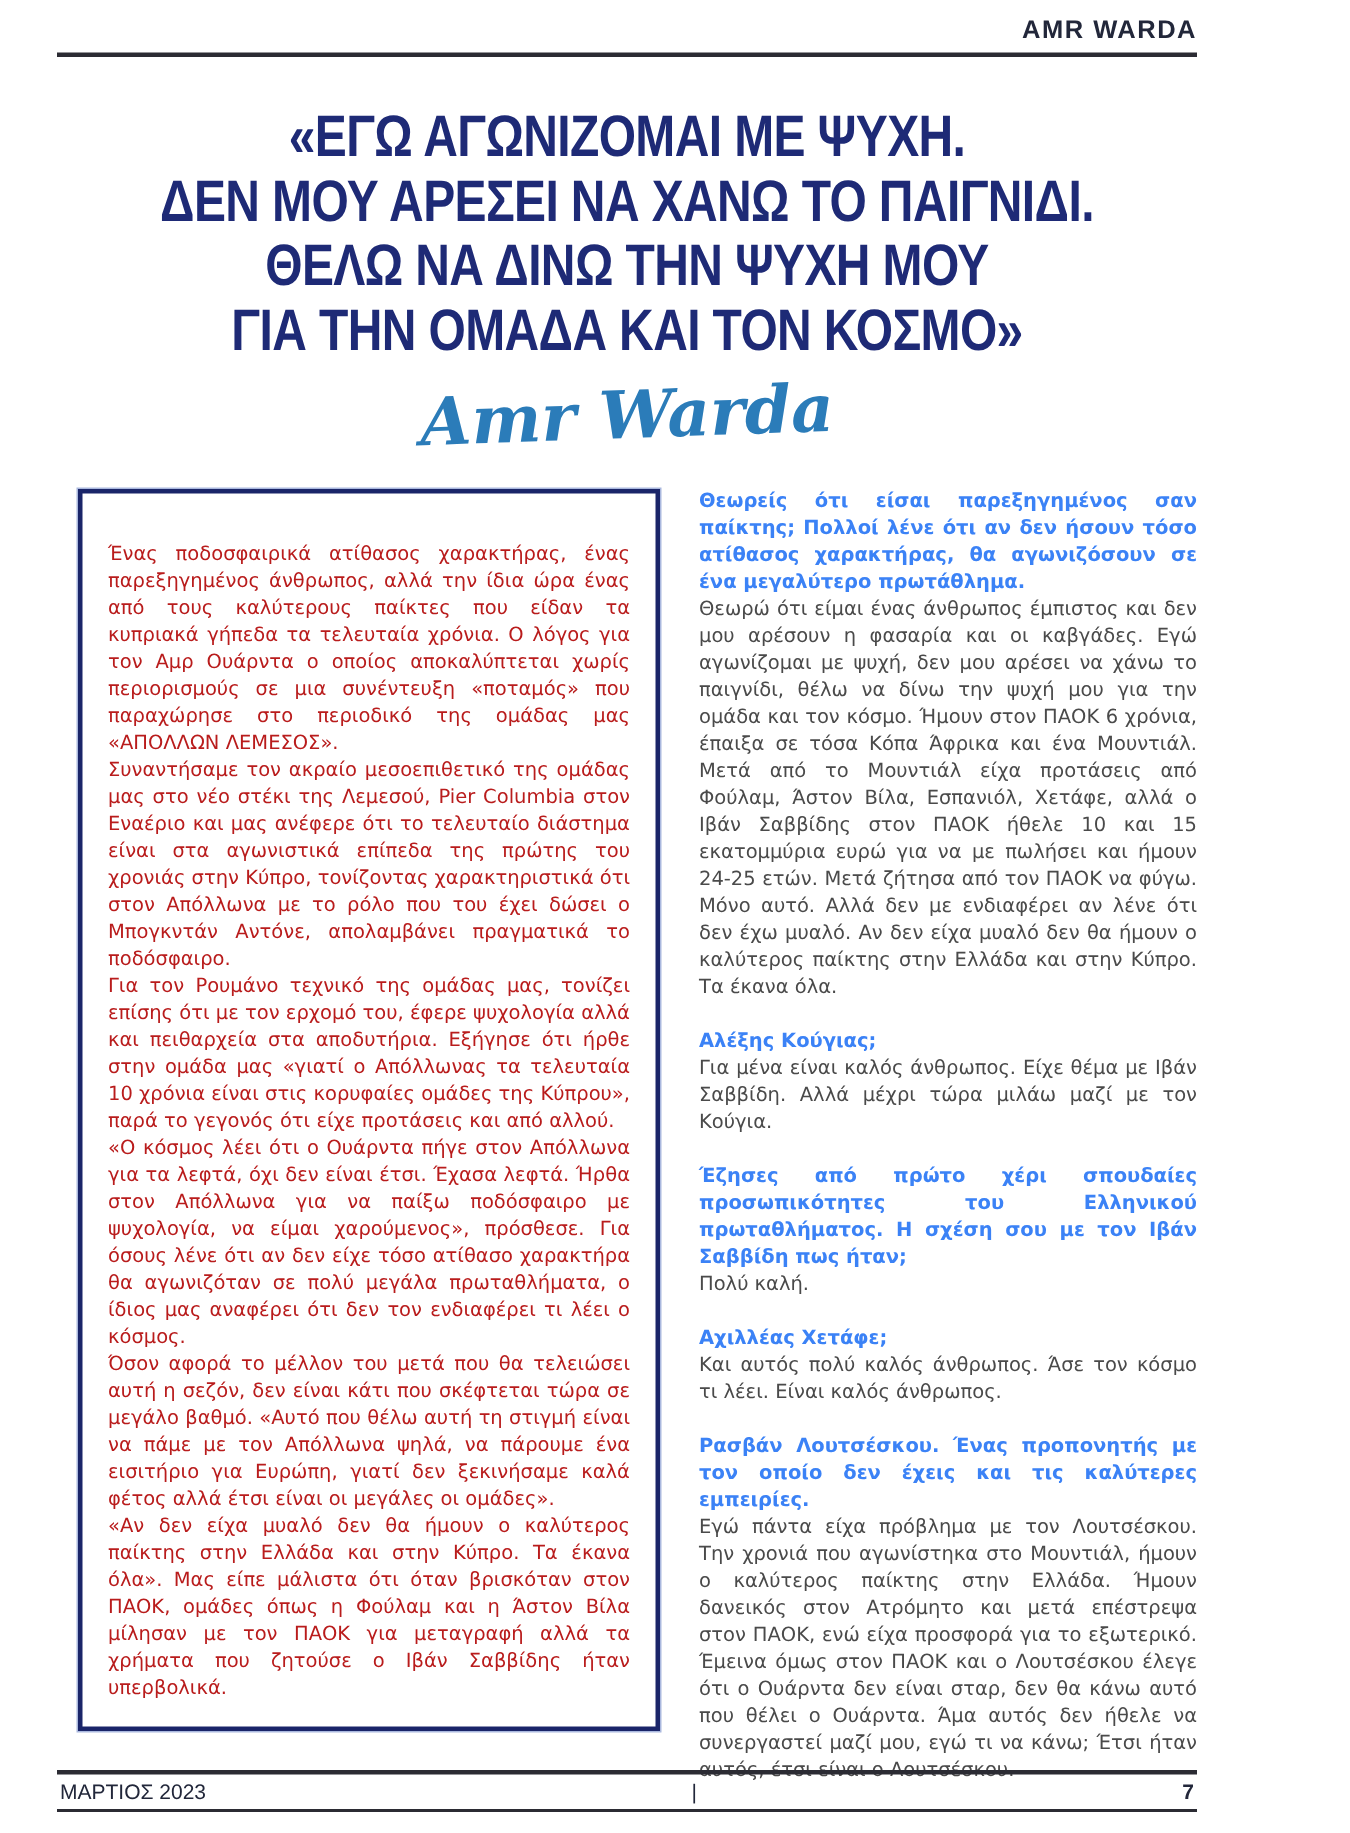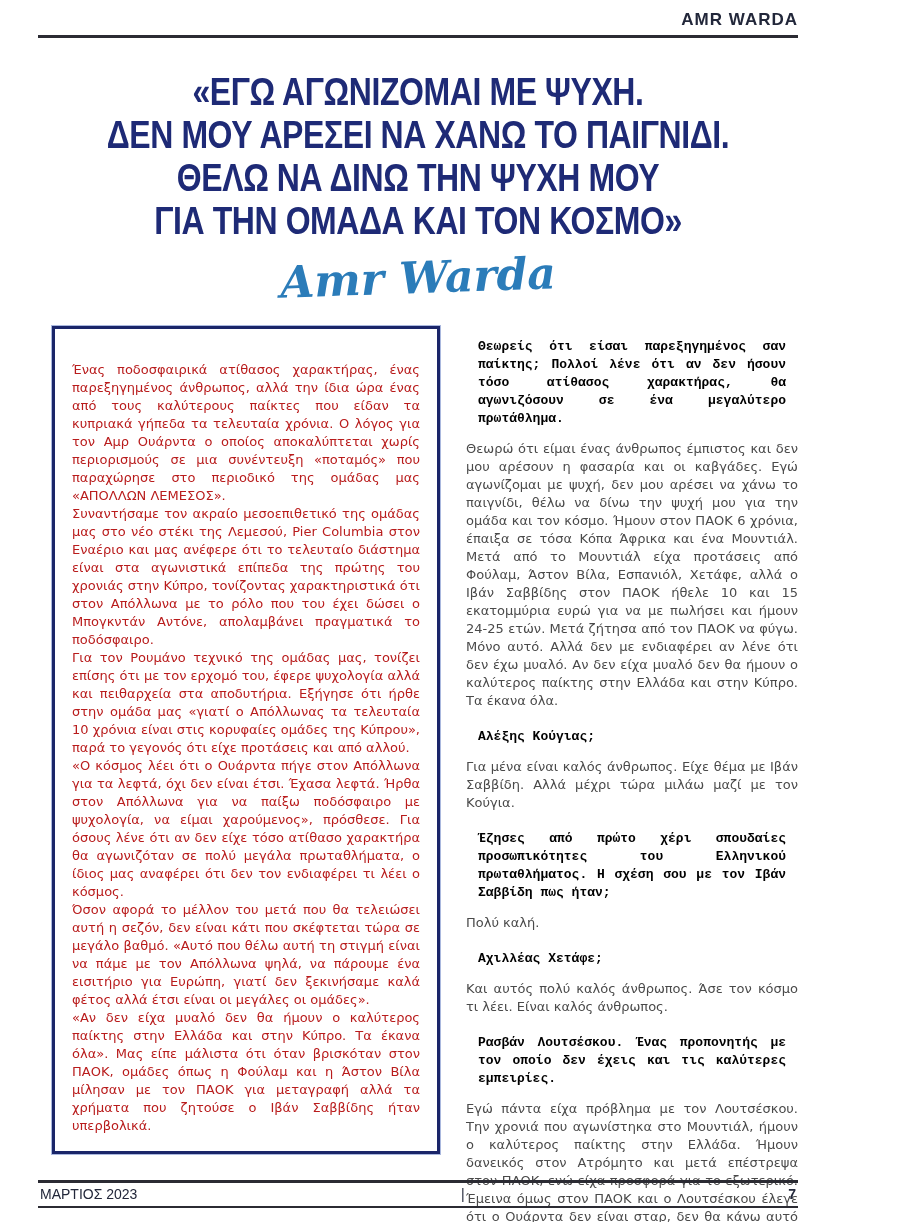--- a/index.html
+++ b/index.html
@@ -16,21 +16,21 @@
 
   
   .signature{text-align:center;margin-top:10px;margin-bottom:2px;color:#2b7cb9;font-family:"DejaVu Serif",serif;font-style:italic;font-weight:bold;font-size:44px;line-height:52px;transform:rotate(-2deg);}
 
   
   .columns{display:flex;gap:26px;margin-top:20px;flex:1;align-items:flex-start;min-height:0;}
   .intro-box{box-sizing:border-box;width:388px;margin-left:14px;border:3px solid #1a2569;outline:1px solid #aab8de;padding:32px 17px 16px;color:#b91c1c;font-size:13px;line-height:18px;text-align:justify;}
   .intro-box p{margin:0;}
   .qa-col{flex:1;font-size:13px;line-height:18px;color:#4a4a4a;text-align:justify;}
   .qa{margin-bottom:18px;}
-  .qa .q{margin:12px;font-weight:bold;color:#000000;font-family:Liberation Mono, monospace;}
+  .qa .q{margin:0;font-weight:bold;color:#3b82f6;}
   .qa .a{margin:0;}
 
   
   .footer{margin-top:auto;border-top:3px solid #2b2b33;border-bottom:2px solid #2b2b33;padding:3px 2px 4px;display:flex;justify-content:space-between;align-items:baseline;gap:7px;font-family:"Liberation Sans",sans-serif;font-size:14px;color:#22273a;}
   .footer .pg{font-weight:bold;}
 </style>
 </head>
 <body>
 
 <div class="page">

